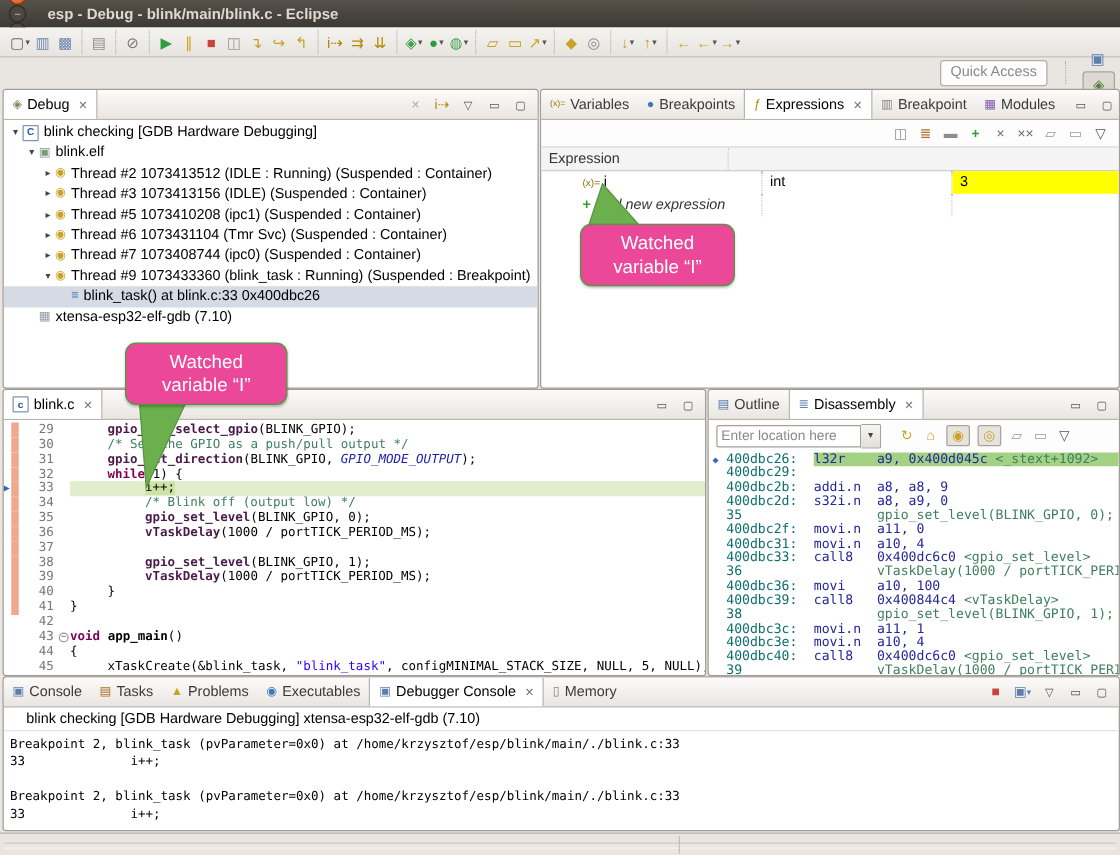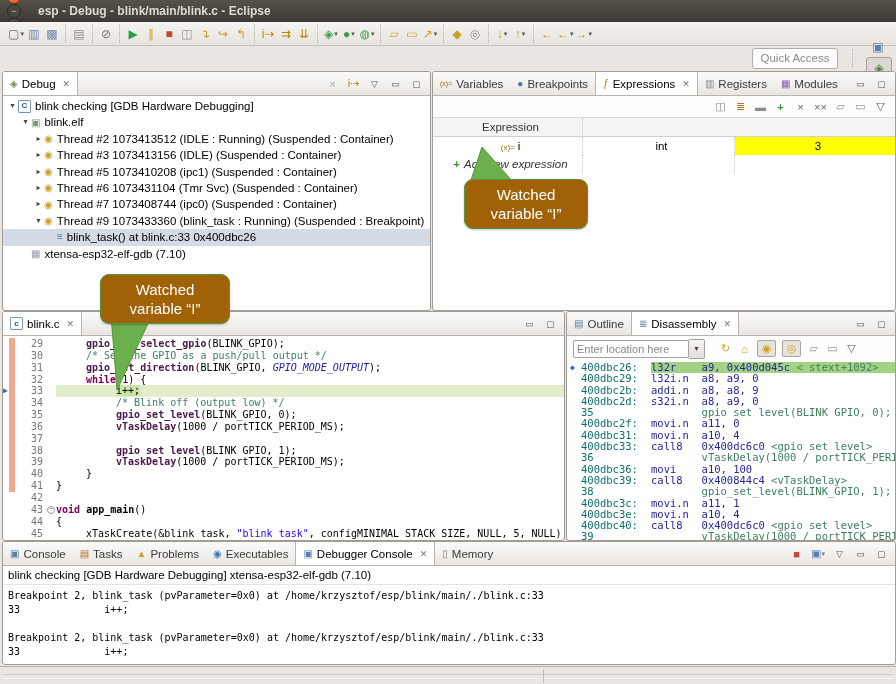--- a/index.html
+++ b/index.html
@@ -45,23 +45,23 @@
   
   #debug-tree{padding-top:2px;font-size:11.5px;}
   .trow{height:16.4px;line-height:16.4px;display:flex;align-items:center;white-space:nowrap;overflow:hidden;}
   .trow.sel{background:#d4dbe5;}
   .texp{width:11px;font-size:8px;color:#444;text-align:center;flex:none;}
   .ticn{font-size:10px;margin:0 4px 0 0;flex:none;line-height:1;}
   .cbox{display:inline-flex;width:11px;height:11px;border:1px solid #7d96b5;background:#fff;color:#2458a8;
     font-size:8px;font-weight:bold;align-items:center;justify-content:center;margin-right:4px;flex:none;border-radius:1px;}
   
   #expr-toolbar{height:21px;display:flex;align-items:center;justify-content:flex-end;gap:7px;padding:0 8px;color:#555;background:#fdfdfd;}
-  #expr-grid{font-size:11.5px;text-align:center;}
+  #expr-grid{font-size:11.5px;}
   .xhead{display:flex;height:18px;line-height:18px;background:#f4f4f4;border-top:1px solid #d9d9d9;border-bottom:1px solid #cfcfcf;color:#333;}
-  .xrow{display:flex;height:18px;line-height:18px;}
+  .xrow{display:flex;height:18px;line-height:18px;padding-left:27px;}
   .xc{padding-left:6px;box-sizing:border-box;border-right:1px dotted #c9c9c9;overflow:hidden;white-space:nowrap;}
   .xc.c1{width:150px;}.xc.c2{width:152px;}.xc.c3{flex:1;border-right:none;}
   .xc.hl{background:#ffff00;}
   .xicn{color:#8b7500;font-size:8px;margin-right:3px;}
   .addplus{color:#2f9e2f;font-weight:bold;margin-right:4px;}
   .addtext{font-style:italic;color:#333;}
   
   #editor-body{position:relative;font-family:"DejaVu Sans Mono",monospace;font-size:10px;padding-top:2px;}
   .eline{height:11.85px;line-height:11.85px;display:flex;white-space:pre;}
   .eruler{width:14px;flex:none;position:relative;}
@@ -90,24 +90,24 @@
     font-size:7px;display:flex;align-items:center;justify-content:center;color:#444;border-radius:0 2px 2px 0;}
   #disasm-body{font-family:"DejaVu Sans Mono",monospace;font-size:10.5px;padding:1px 0 0 3px;}
   .drow{display:flex;height:11.3px;line-height:11.3px;white-space:pre;}
   .dptr{width:11px;flex:none;font-size:8px;color:#3366cc;}
   .daddr{width:70px;flex:none;color:#0e6e6e;}
   .dbody{flex:1;color:#26269c;overflow:hidden;}
   .drow.hl .dbody{background:#a3d284;}
   .dsym{color:#3f7f5f;}
   .dsrc{color:#3f7f5f;}
   
-  #console-header{height:18px;line-height:18px;font-size:11.5px;color:#000;padding-left:5px;border-bottom:1px solid #e4e4e4;white-space:nowrap;}
+  #console-header{height:18px;line-height:18px;font-size:11.5px;color:#000;padding-left:18px;border-bottom:1px solid #e4e4e4;white-space:nowrap;}
   #console-pre{margin:4px 0 0 5px;font-family:"DejaVu Sans Mono",monospace;font-size:10px;line-height:14px;color:#000;white-space:pre;}
   
-  .callout{position:absolute;z-index:31;background:#a16207;border:1px solid #569540;border-radius:9px;
+  .callout{position:absolute;z-index:31;background:#ec4899;border:1px solid #569540;border-radius:9px;
     color:#fff;text-align:center;font-size:15px;line-height:19px;padding:5px 8px;box-shadow:0 1px 2px rgba(0,0,0,.25);}
   #tails{position:absolute;left:0;top:0;width:896px;height:684px;z-index:30;pointer-events:none;}
   
   #bottomstrip{position:absolute;left:0;right:0;top:666px;height:18px;background:#e9e5e0;border-top:1px solid #b5b0aa;}
   #bottomstrip .groove{position:absolute;left:3px;right:3px;top:7px;height:3px;border-top:1px solid #cfcac3;border-bottom:1px solid #f6f4f1;}
   #bottomstrip .vsep{position:absolute;left:543px;top:2px;bottom:2px;width:1px;background:#c3beb8;}
 </style>
 </head>
 <body>
 
@@ -328,21 +328,21 @@
         <span class="ticon" style="color: rgb(58, 122, 191);">●</span>
         <span>Breakpoints</span>
       </div>
       <div class="tab active">
         <span class="ticon" style="color: rgb(184, 134, 11);">ƒ</span>
         <span>Expressions</span>
         <span class="tclose">✕</span>
       </div>
       <div class="tab">
         <span class="ticon" style="color: rgb(136, 136, 136);">▥</span>
-        <span>Registers</span>
+        <span>Breakpoint</span>
       </div>
       <div class="tab">
         <span class="ticon" style="color: rgb(138, 95, 176);">▦</span>
         <span>Modules</span>
       </div>
       <div class="viewbar">
         <span class="vicon small">▭</span>
         <span class="vicon small">▢</span>
       </div>
     </div>
@@ -433,21 +433,21 @@
         <span class="vicon" style="color: rgb(201, 162, 39);">⌂</span>
         <span class="vicon pressed" style="color: rgb(201, 162, 39);">◉</span>
         <span class="vicon pressed" style="color: rgb(201, 162, 39);">◎</span>
         <span class="vicon" style="color: rgb(154, 154, 154);">▱</span>
         <span class="vicon" style="color: rgb(154, 154, 154);">▭</span>
         <span class="vicon" style="color: rgb(85, 85, 85);">▽</span>
       </span>
   </div>
   <div id="disasm-body">
       <div class="drow hl"><span class="dptr">◆</span><span class="daddr">400dbc26:</span><span class="dbody"><span>l32r    a9, 0x400d045c </span><span class="dsym">&lt;_stext+1092&gt;</span></span></div>
-      <div class="drow"><span class="dptr"></span><span class="daddr">400dbc29:</span><span class="dbody"><span>l32i.n  a8, a9, 0</span></span></div>
+      <div class="drow"><span class="dptr"></span><span class="daddr">400dbc29:</span></div>
       <div class="drow"><span class="dptr"></span><span class="daddr">400dbc2b:</span><span class="dbody"><span>addi.n  a8, a8, 9</span></span></div>
       <div class="drow"><span class="dptr"></span><span class="daddr">400dbc2d:</span><span class="dbody"><span>s32i.n  a8, a9, 0</span></span></div>
       <div class="drow"><span class="dptr"></span><span class="daddr">35</span><span class="dbody"><span class="dsrc">        gpio_set_level(BLINK_GPIO, 0);</span></span></div>
       <div class="drow"><span class="dptr"></span><span class="daddr">400dbc2f:</span><span class="dbody"><span>movi.n  a11, 0</span></span></div>
       <div class="drow"><span class="dptr"></span><span class="daddr">400dbc31:</span><span class="dbody"><span>movi.n  a10, 4</span></span></div>
       <div class="drow"><span class="dptr"></span><span class="daddr">400dbc33:</span><span class="dbody"><span>call8   0x400dc6c0 </span><span class="dsym">&lt;gpio_set_level&gt;</span></span></div>
       <div class="drow"><span class="dptr"></span><span class="daddr">36</span><span class="dbody"><span class="dsrc">        vTaskDelay(1000 / portTICK_PERI</span></span></div>
       <div class="drow"><span class="dptr"></span><span class="daddr">400dbc36:</span><span class="dbody"><span>movi    a10, 100</span></span></div>
       <div class="drow"><span class="dptr"></span><span class="daddr">400dbc39:</span><span class="dbody"><span>call8   0x400844c4 </span><span class="dsym">&lt;vTaskDelay&gt;</span></span></div>
       <div class="drow"><span class="dptr"></span><span class="daddr">38</span><span class="dbody"><span class="dsrc">        gpio_set_level(BLINK_GPIO, 1);</span></span></div>

